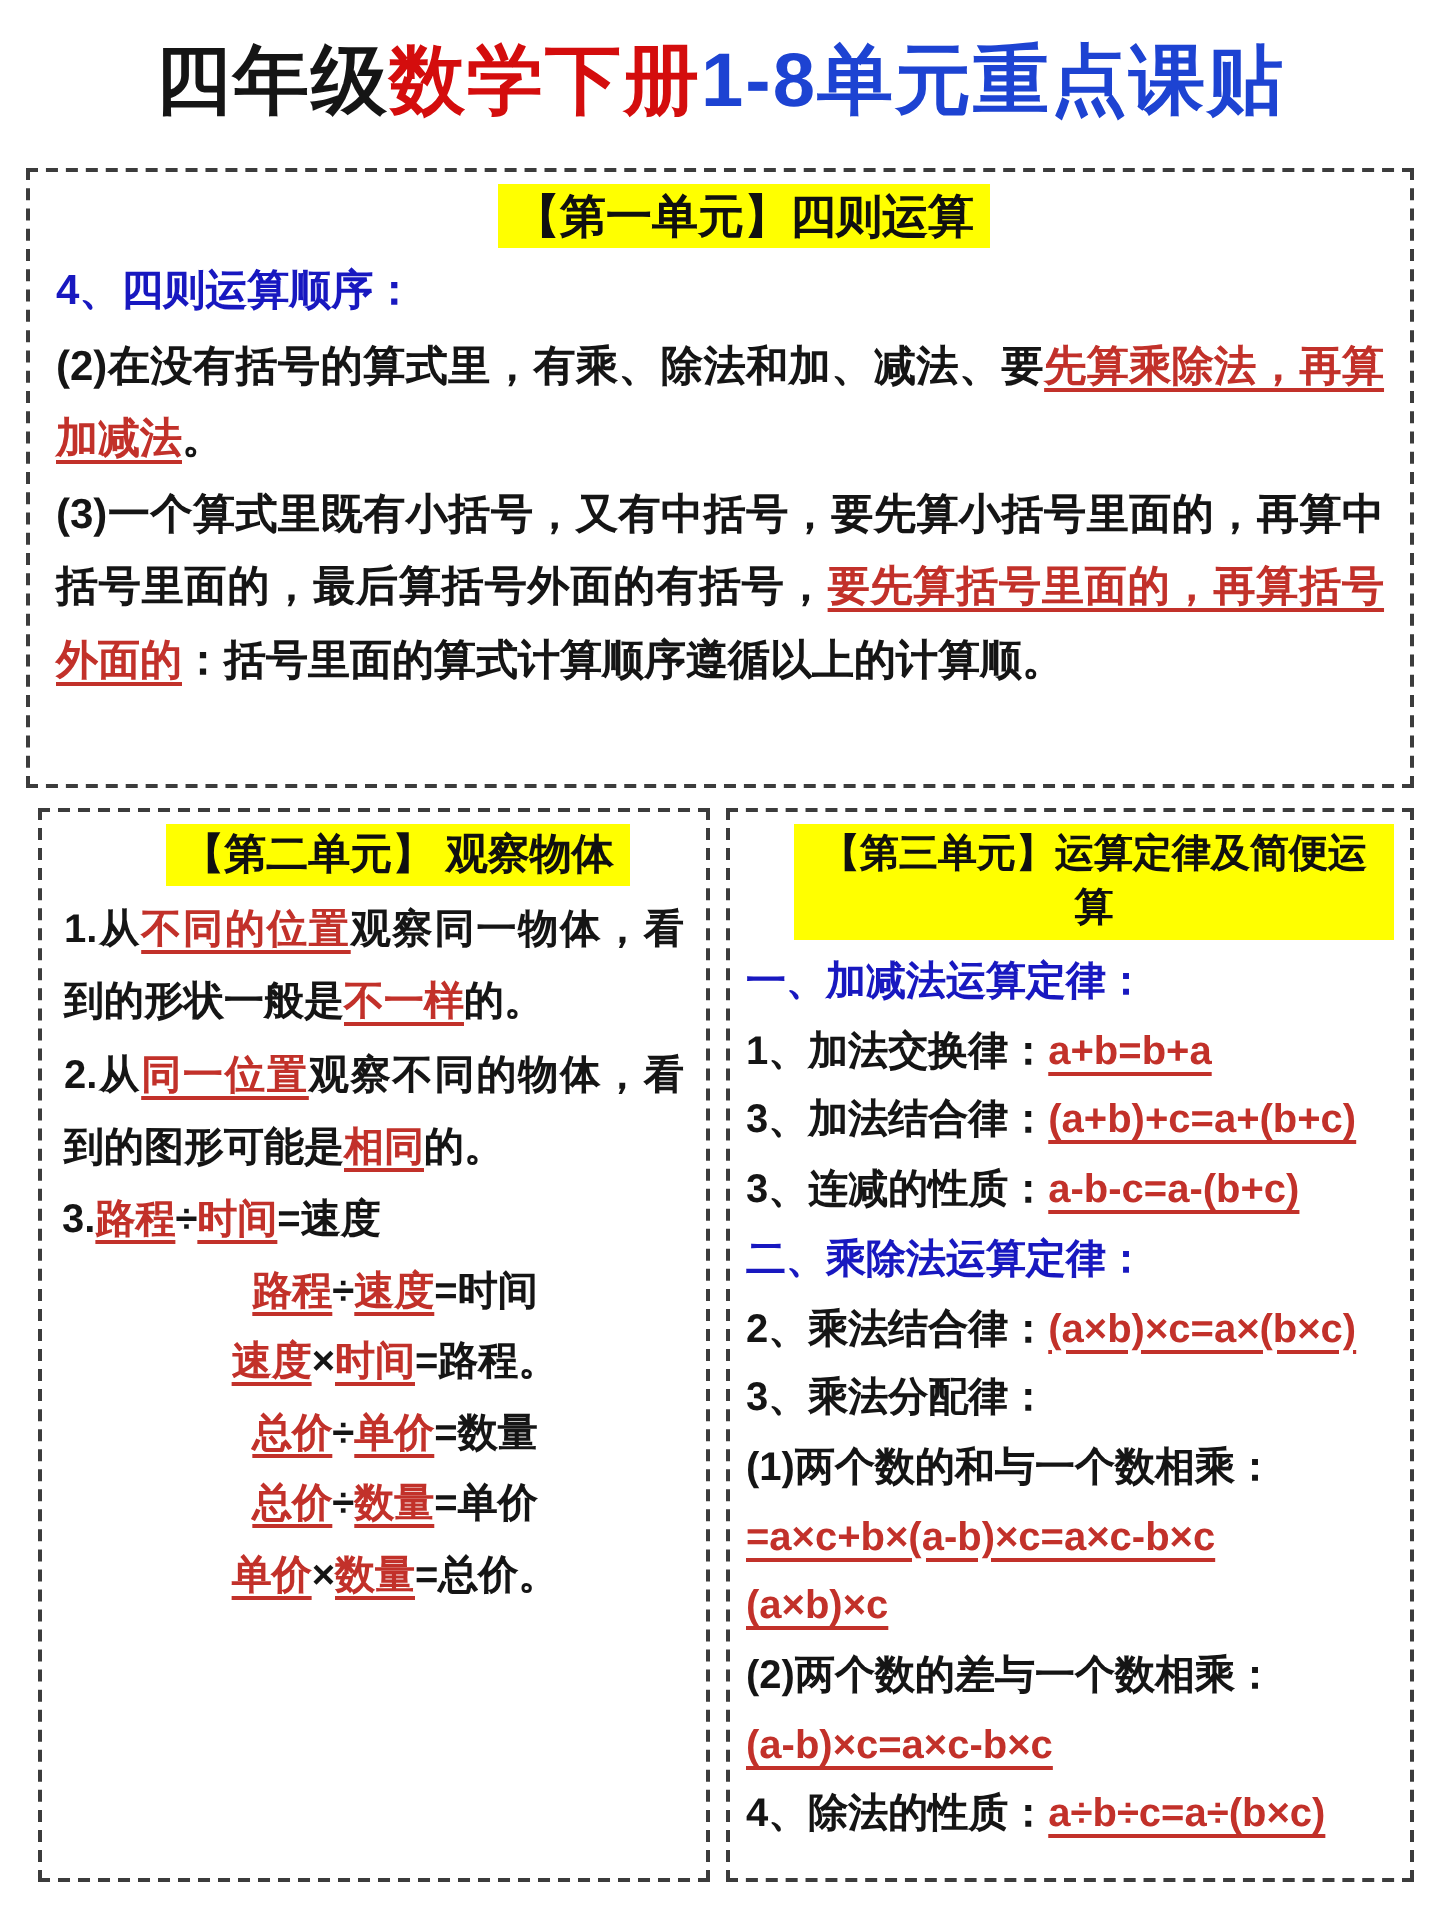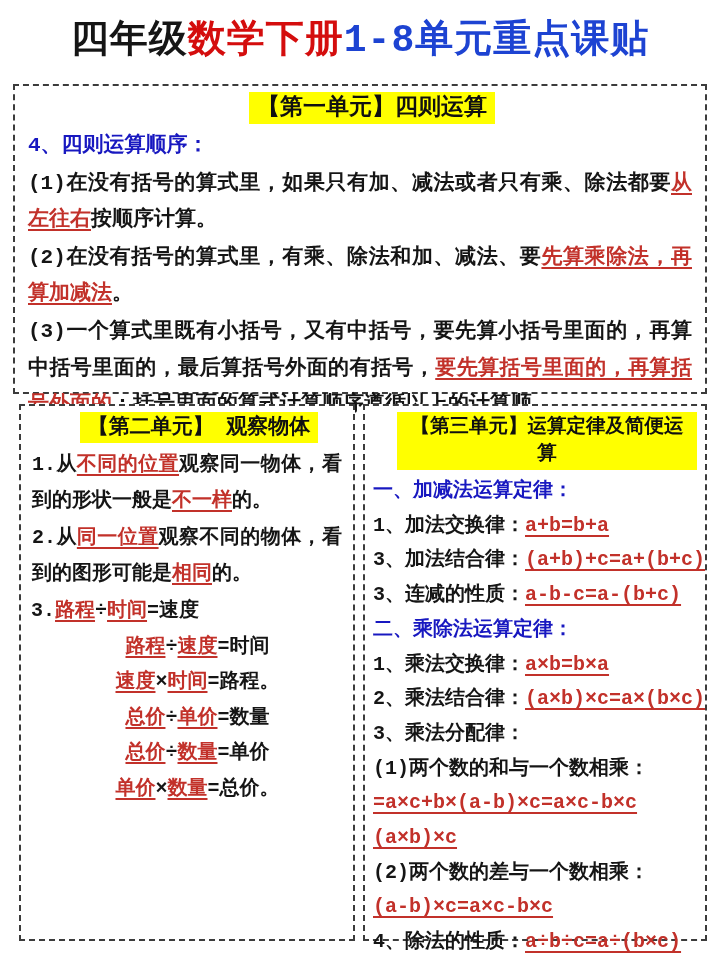--- a/index.html
+++ b/index.html
@@ -1,18 +1,18 @@
 <!DOCTYPE html>
 <html style="--highlight: #ffff00; --ink: #151515; --red: #c2312a; --blue: #1818c0; --tred: #d40d0d; --tblue: #1d43d2; --border: #3c3c3c;"><head>
 <meta charset="utf-8">
 <style>
   html,body{margin:0;padding:0;background:#ffffff;}
   .page{
     position:relative;width:720px;height:960px;background:#ffffff;overflow:hidden;
-    font-family:Liberation Mono, monospace;
+    font-family:Liberation Sans, sans-serif;
     font-weight:700;
     color:var(--ink,#151515);
   }
   .title{
     position:absolute;top:16px;left:0;width:720px;margin:0;
     text-align:center;font-size:38px;line-height:50px;font-weight:800;letter-spacing:1px;
   }
   .panel{
     position:absolute;box-sizing:border-box;background:#ffffff;
     border:2.5px dashed var(--border,#3c3c3c);
@@ -50,21 +50,20 @@
 
 <div class="page">
 
   <h1 class="title"><span class="seg-k">四年级</span><span class="seg-tr">数学下册</span><span class="seg-tb">1-8单元重点课贴</span></h1>
 
   <section class="panel panel1">
     <div class="panel-header">
       <span class="hl">【第一单元】四则运算</span>
     </div>
     <p class="para"><span class="seg-b">4、四则运算顺序：</span></p>
-    <p class="para"><span class="seg-k">(1)在没有括号的算式里，如果只有加、减法或者只有乘、除法都要</span><span class="seg-r">从左往右</span><span class="seg-k">按顺序计算。</span></p>
     <p class="para"><span class="seg-k">(2)在没有括号的算式里，有乘、除法和加、减法、要</span><span class="seg-r">先算乘除法，再算加减法</span><span class="seg-k">。</span></p>
     <p class="para"><span class="seg-k">(3)一个算式里既有小括号，又有中括号，要先算小括号里面的，再算中括号里面的，最后算括号外面的有括号，</span><span class="seg-r">要先算括号里面的，再算括号外面的</span><span class="seg-k">：括号里面的算式计算顺序遵循以上的计算顺。</span></p>
   </section>
 
   <section class="panel panel2">
     <div class="panel-header">
       <span class="hl">【第二单元】 观察物体</span>
     </div>
     <p class="para"><span class="seg-k">1.从</span><span class="seg-r">不同的位置</span><span class="seg-k">观察同一物体，看到的形状一般是</span><span class="seg-r">不一样</span><span class="seg-k">的。</span></p>
     <p class="para"><span class="seg-k">2.从</span><span class="seg-r">同一位置</span><span class="seg-k">观察不同的物体，看到的图形可能是</span><span class="seg-r">相同</span><span class="seg-k">的。</span></p>
@@ -78,21 +77,20 @@
 
   <section class="panel panel3">
     <div class="panel-header">
       <span class="hl">【第三单元】运算定律及简便运算</span>
     </div>
     <div class="l3line"><span class="seg-b">一、加减法运算定律：</span></div>
     <div class="l3line"><span class="seg-k">1、加法交换律：</span><span class="seg-r">a+b=b+a</span></div>
     <div class="l3line"><span class="seg-k">3、加法结合律：</span><span class="seg-r">(a+b)+c=a+(b+c)</span></div>
     <div class="l3line"><span class="seg-k">3、连减的性质：</span><span class="seg-r">a-b-c=a-(b+c)</span></div>
     <div class="l3line"><span class="seg-b">二、乘除法运算定律：</span></div>
-    <div class="l3line"><span class="seg-k">1、乘法交换律：</span><span class="seg-r">a×b=b×a</span></div>
     <div class="l3line"><span class="seg-k">2、乘法结合律：</span><span class="seg-r">(a×b)×c=a×(b×c)</span></div>
     <div class="l3line"><span class="seg-k">3、乘法分配律：</span></div>
     <div class="l3line"><span class="seg-k">(1)两个数的和与一个数相乘：</span></div>
     <div class="l3line"><span class="seg-r">=a×c+b×(a-b)×c=a×c-b×c</span></div>
     <div class="l3line"><span class="seg-r">(a×b)×c</span></div>
     <div class="l3line"><span class="seg-k">(2)两个数的差与一个数相乘：</span></div>
     <div class="l3line"><span class="seg-r">(a-b)×c=a×c-b×c</span></div>
     <div class="l3line"><span class="seg-k">4、除法的性质：</span><span class="seg-r">a÷b÷c=a÷(b×c)</span></div>
   </section>
 

